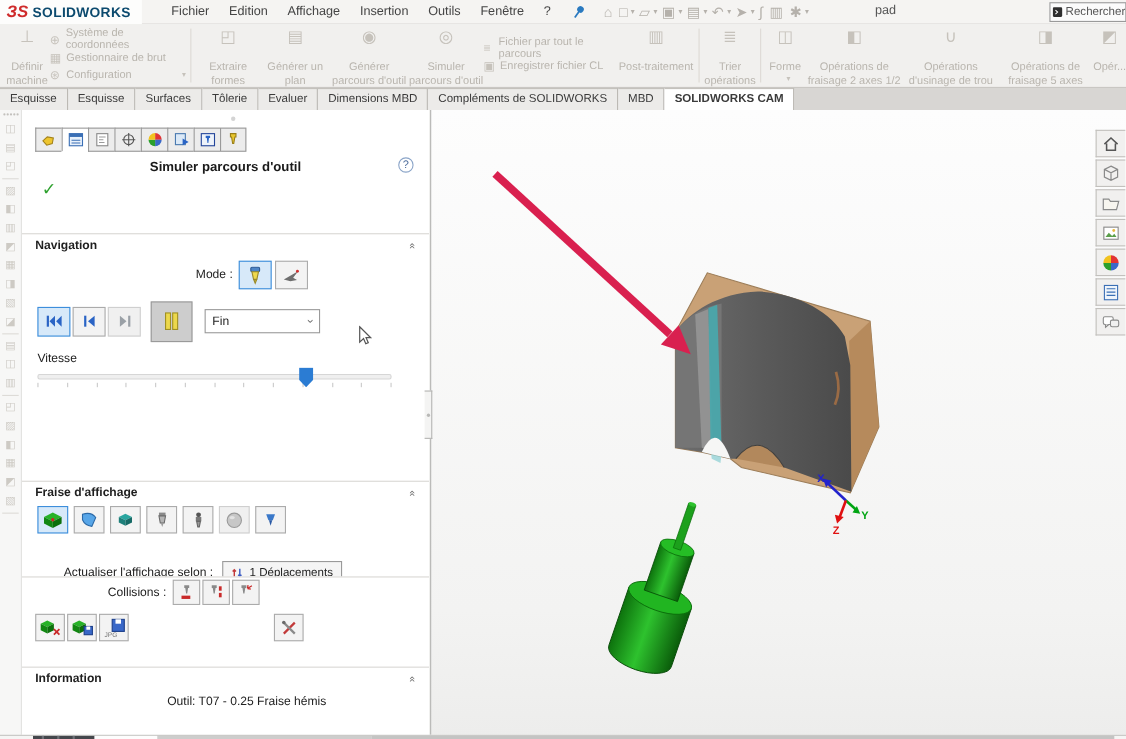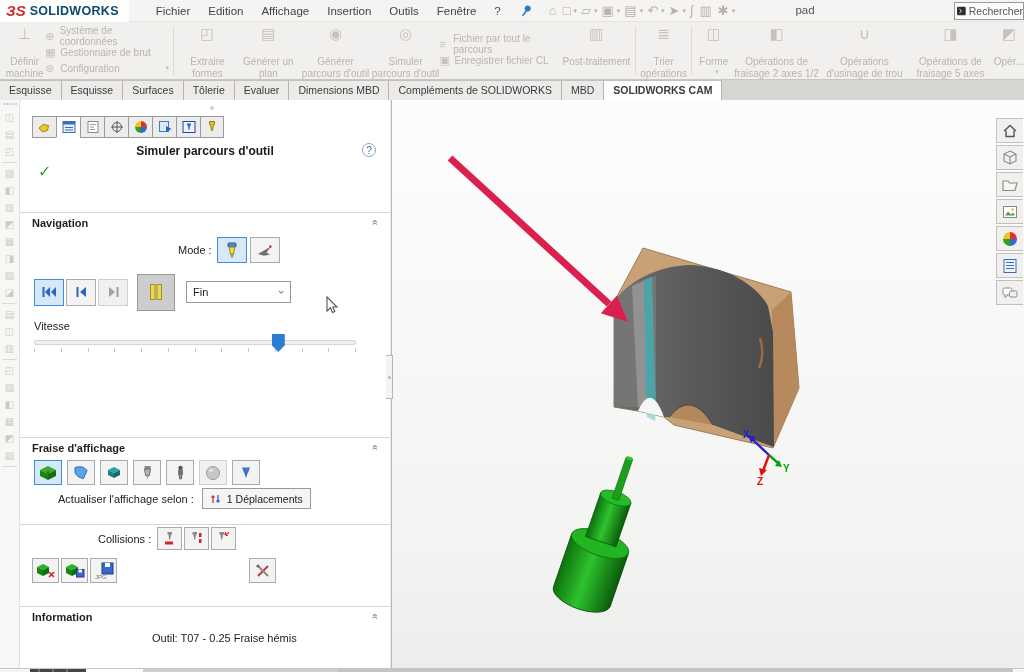--- a/index.html
+++ b/index.html
@@ -50,21 +50,21 @@
   .panel { position:absolute; left:20px; top:0; width:370px; height:568px; background:#fff; }
   .pm-dot { position:absolute; left:190px; top:6px; width:4px; height:4px; border-radius:50%; background:#d4d4d4; }
   .ptabs { position:absolute; left:12px; top:16px; display:flex; }
   .ptab { width:24px; height:22px; background:#ececec; border:1px solid #9a9a9a; border-right:none; display:flex; align-items:center; justify-content:center; }
   .ptab:last-child { border-right:1px solid #9a9a9a; }
   .ptab.active { background:#fff; border-bottom-color:#fff; }
   .ptitle { position:absolute; left:0; top:44px; width:100%; text-align:center; font-weight:bold; font-size:12px; color:#1a1a1a; }
   .help { position:absolute; right:14px; top:43px; width:14px; height:14px; border:1px solid #8aa4c8; border-radius:50%; color:#4a6a9a; font-size:10px; text-align:center; line-height:13px; }
   .pcheck { position:absolute; left:18px; top:62px; color:#2ea12e; font-size:16px; font-weight:bold; }
   .psec { position:absolute; left:0; width:370px; border-top:1px solid #d9d7d4; background:#fff; }
-  .phead { display:flex; align-items:flex-start; padding:4px 12px 2px; }
+  .phead { display:flex; align-items:flex-end; padding:4px 12px 2px; }
   .phead .ptxt { font-weight:bold; font-size:11px; color:#1f1f1f; }
   .phead .collapse { margin-left:auto; color:#6b6b6b; font-size:10px; display:inline-block; transform:rotate(-90deg); }
   .row { display:flex; align-items:center; }
   .ibtn { background:#f3f3f3; border:1px solid #ababab; display:flex; align-items:center; justify-content:center; }
   .ibtn.sel { background:#d7e9f9; border:1px solid #3d8edb; }
   .ibtn.pressed { background:#cdcdcd; border:1px solid #9a9a9a; }
   .ibtn.disabled { background:#f0f0f0; border:1px solid #cfcfcf; }
   .dropdown { width:105px; height:22px; border:1px solid #9a9a9a; background:#fff; display:flex; align-items:center; padding:0 6px; font-size:11px; color:#222; }
   .dropdown .dchev { margin-left:auto; color:#666; display:inline-block; transform:rotate(90deg); font-size:11px; }
   .groove { position:relative; height:5px; background:#efefef; border:1px solid #d6d6d6; border-radius:2px; }
@@ -456,21 +456,21 @@
                 <ellipse cx="7" cy="5.5" rx="2.5" ry="1.5" fill="#e3e3e3"></ellipse>
               </svg>
           </span>
           <span class="ibtn" style="width:28px;height:25px;margin-left:5px">
             <svg width="18" height="15" viewBox="0 0 18 15">
                 <path d="M5,2.5 h8 l-2,5.5 h-4 z" fill="#3a78c9"></path>
                 <path d="M7.5,8 l1.5,5 1.5,-5 z" fill="#2a5aa5"></path>
               </svg>
           </span>
         </div>
-        <div class="row" style="margin-top:3px">
+        <div class="row" style="margin-top:25px">
           <span class="lab" style="padding-left:38px">Actualiser l'affichage selon :</span>
           <span class="mbtn" style="margin-left:8px">
             <svg width="12" height="12" viewBox="0 0 12 12" style="margin-right:5px">
                 <path d="M3,10 V3 M1.5,4.5 L3,3 L4.5,4.5" stroke="#c23a3a" fill="none" stroke-width="1.3"></path>
                 <path d="M8,2 V9 M6.5,7.5 L8,9 L9.5,7.5" stroke="#3a5ac2" fill="none" stroke-width="1.3"></path>
               </svg>
             <span>1 Déplacements</span>
           </span>
         </div>
       </div>

